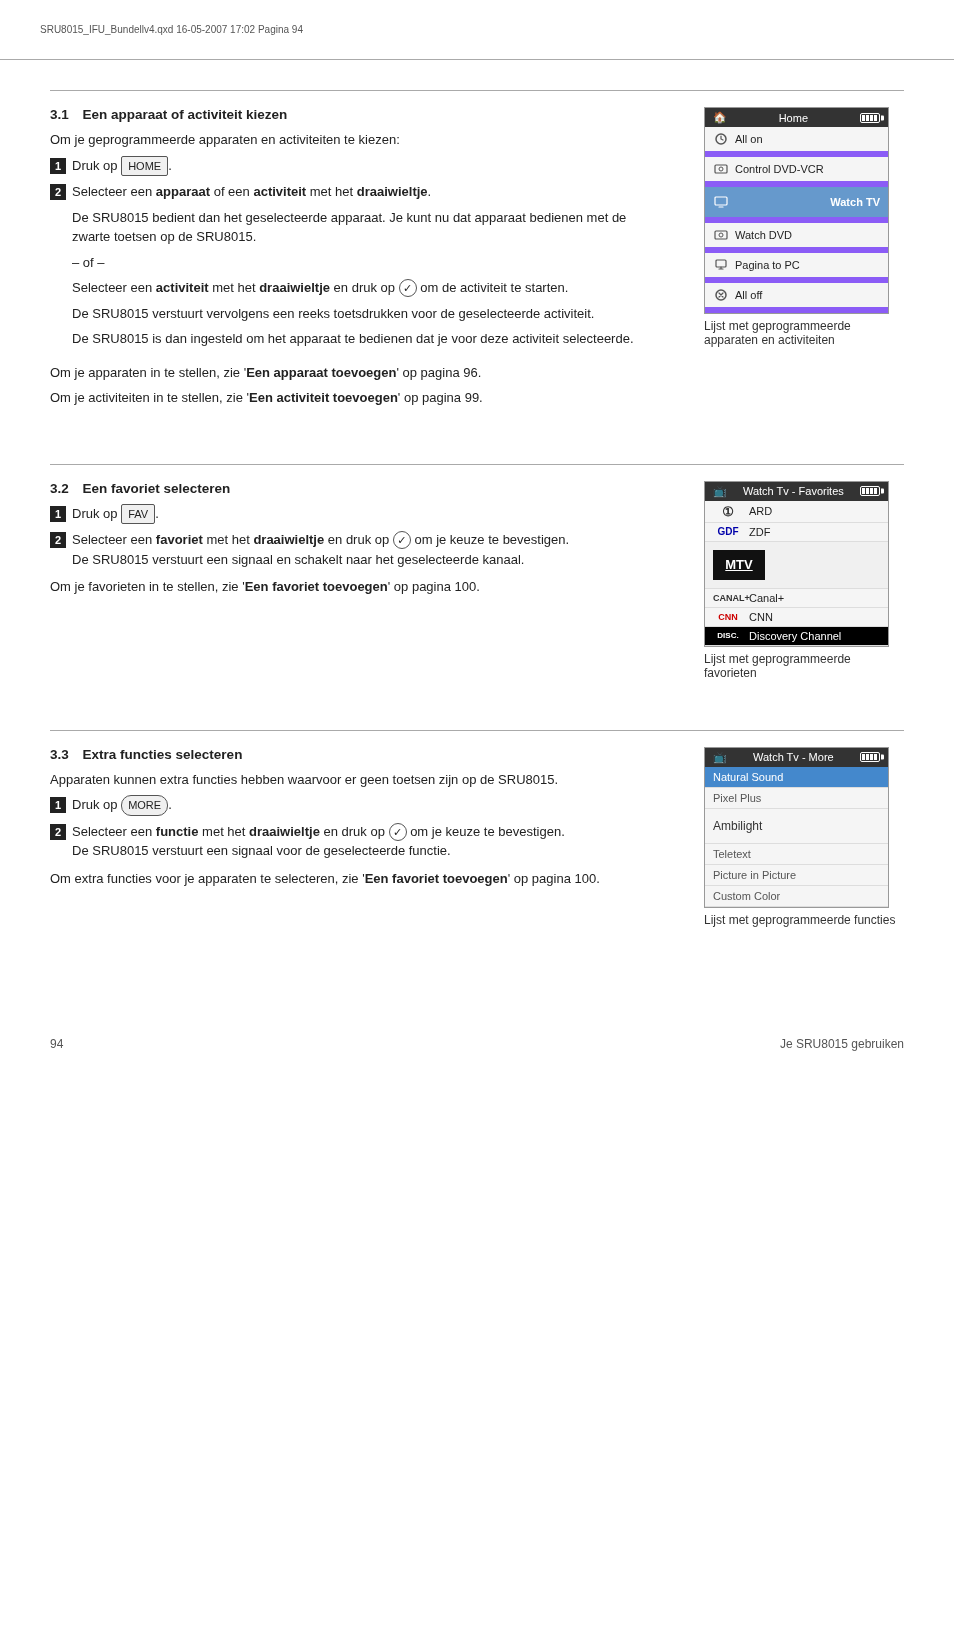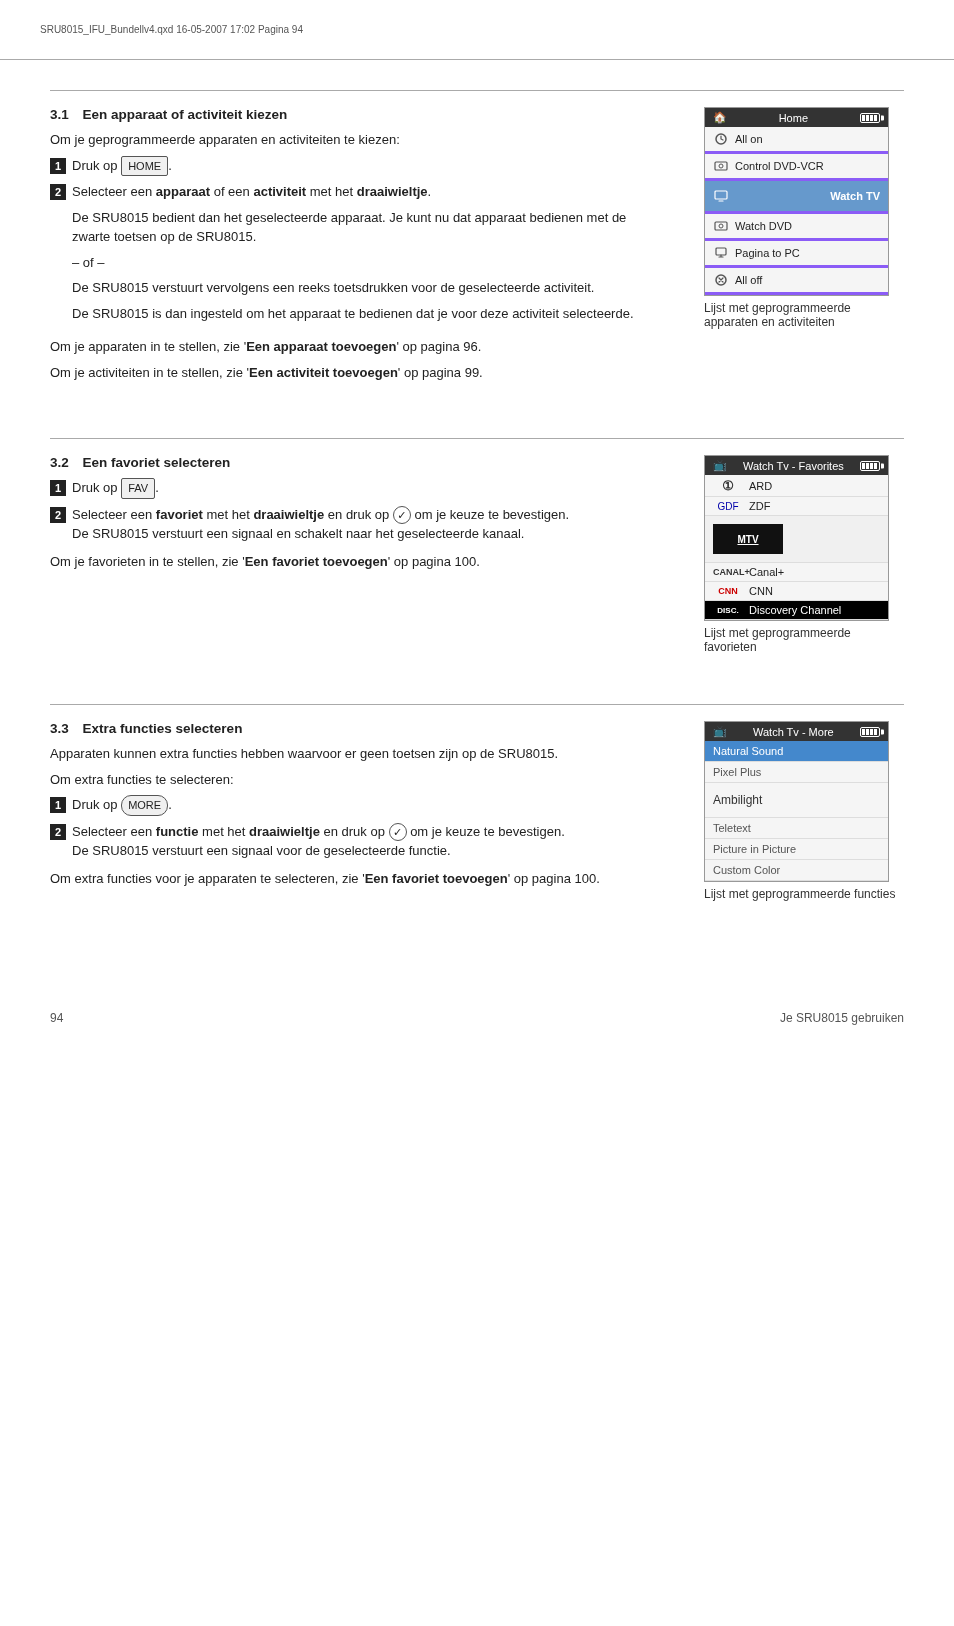--- a/index.html
+++ b/index.html
@@ -169,21 +169,21 @@
     }
 
     .bat-bar {
       width: 3px;
       height: 6px;
       background: #fff;
     }
 
     .ui-panel-item {
       padding: 4px 8px;
-      border-bottom: 3px solid #8b5cf6;
+      border-bottom: 6px solid #8b5cf6;
       cursor: pointer;
       display: flex;
       align-items: center;
       gap: 6px;
     }
 
     .ui-panel-item.highlighted {
       background: #6699cc;
       color: #fff;
       font-weight: bold;
@@ -237,27 +237,27 @@
       font-weight: bold;
       color: #333;
       width: 30px;
       text-align: center;
       flex-shrink: 0;
     }
 
     .mtv-block {
       background: #111;
       color: #fff;
-      width: 70px;
+      width: 52px;
       height: 30px;
       display: flex;
       align-items: center;
       justify-content: center;
       font-weight: bold;
-      font-size: 10px;
+      font-size: 13px;
       margin: 2px 0;
       text-decoration: underline;
     }
 
     
     .more-panel-item {
       padding: 4px 8px;
       border-bottom: 1px solid #ddd;
       font-size: 11px;
       color: #555;
@@ -317,20 +317,21 @@
 
         <div class="indented">
           <p>De SRU8015 bedient dan het geselecteerde apparaat. Je kunt nu dat apparaat bedienen met de zwarte toetsen op de SRU8015.</p>
         </div>
 
         <div class="indented or-divider">
           <p>– of –</p>
         </div>
 
         <div class="indented">
+          <p>Selecteer een <strong>activiteit</strong> met het <strong>draaiwieltje</strong> en druk op <span class="check-circle">✓</span> om de activiteit te starten.</p>
           <p>De SRU8015 verstuurt vervolgens een reeks toetsdrukken voor de geselecteerde activiteit.</p>
           <p>De SRU8015 is dan ingesteld om het apparaat te bedienen dat je voor deze activiteit selecteerde.</p>
         </div>
       </div>
 
       <div class="section-image">
         <div class="ui-panel">
           <div class="ui-panel-header">
             <span>🏠</span>
             <span>Home</span>
@@ -449,21 +450,21 @@
                 <div class="bat-bar"></div>
               </div>
             </div>
           </div>
 
           <div class="fav-panel-item">
             <span class="channel-logo" style="font-size:13px;">①</span>
             <span>ARD</span>
           </div>
           <div class="fav-panel-item">
-            <span class="channel-logo" style="color:#00a;font-weight:normal;font-size:10px;">GDF</span>
+            <span class="channel-logo" style="color:#00a;font-weight:bold;font-size:10px;">GDF</span>
             <span>ZDF</span>
           </div>
 
           <div class="fav-panel-item" style="padding: 6px 8px; background:#f0f0f0;">
             <div class="mtv-block">MTV</div>
           </div>
 
           <div class="fav-panel-item">
             <span class="channel-logo" style="font-size:9px; color:#333;">CANAL+</span>
             <span>Canal+</span>
@@ -483,21 +484,20 @@
   </div>
 
   <div class="section">
     <div class="section-inner">
       <div class="section-text">
         <div class="section-title">
           <span class="section-num">3.3</span>
           <span>Extra functies selecteren</span>
         </div>
         <p>Apparaten kunnen extra functies hebben waarvoor er geen toetsen zijn op de SRU8015.</p>
-        <p style="margin-bottom:6px;">Om extra functies te selecteren:</p>
 
         <div class="step">
           <div class="step-num">1</div>
           <div class="step-content">
             Druk op <span class="key-btn" style="border-radius:10px;">MORE</span>.
           </div>
         </div>
 
         <div class="step">
           <div class="step-num">2</div>

